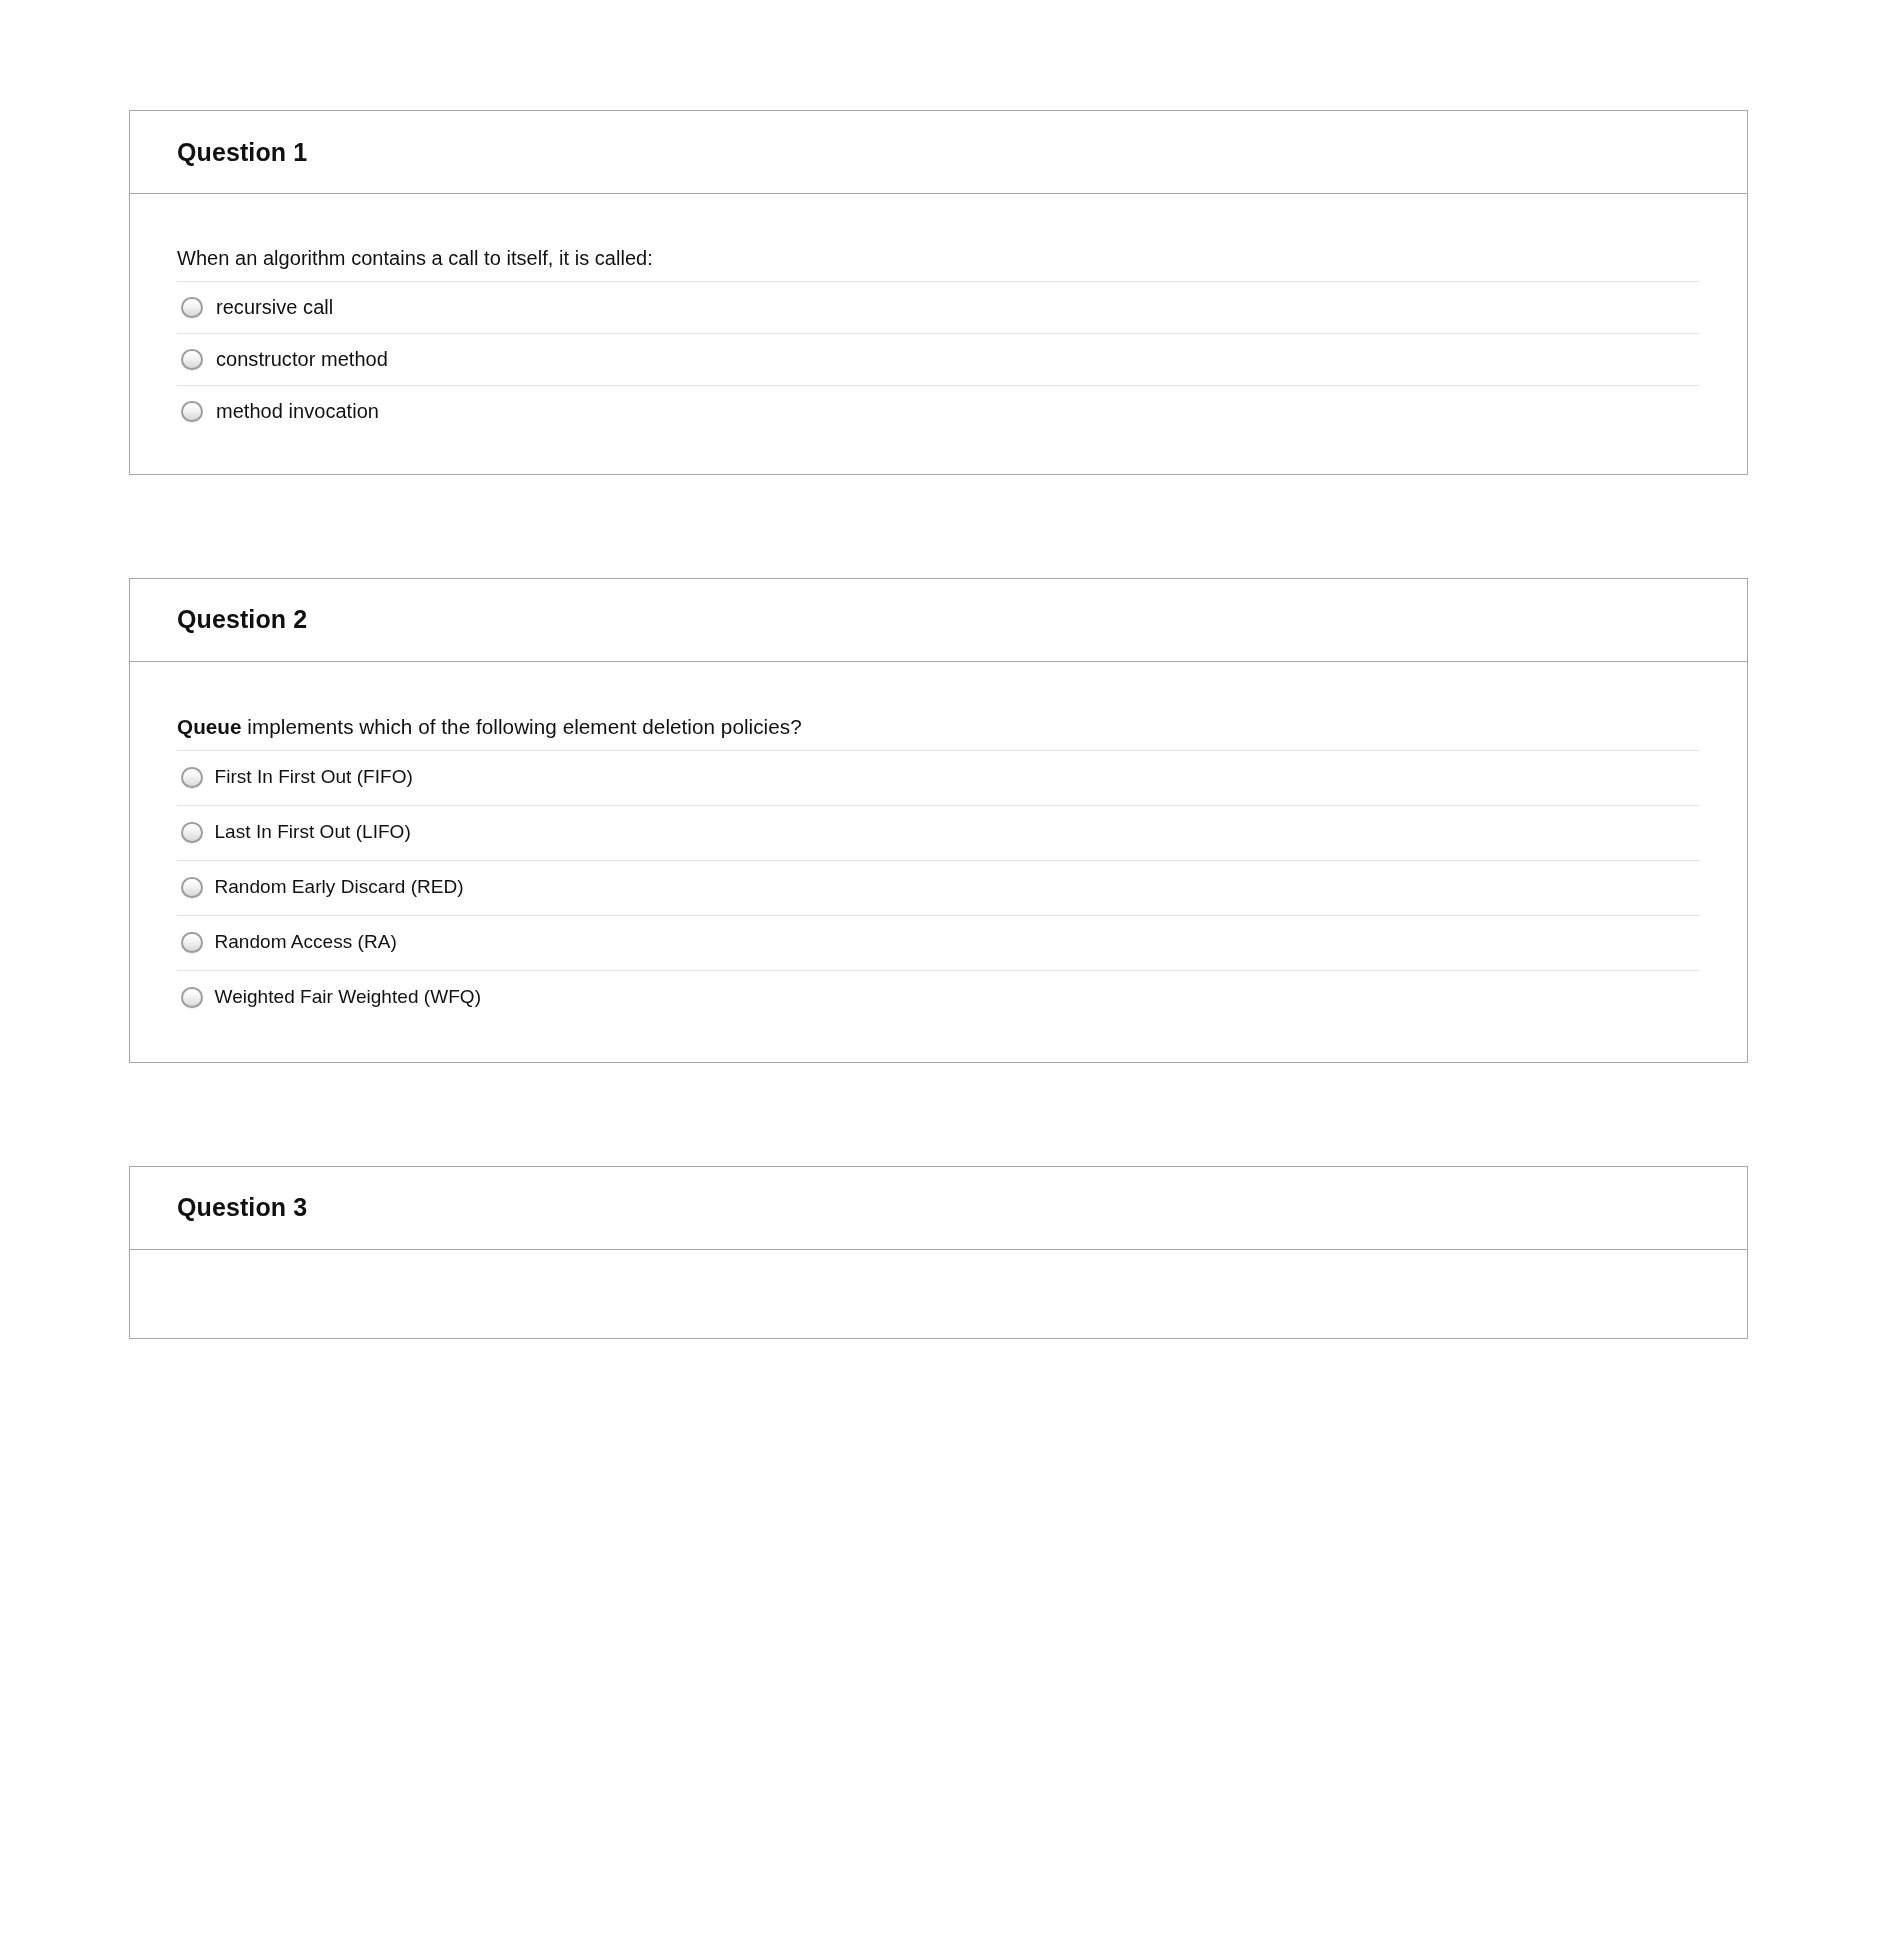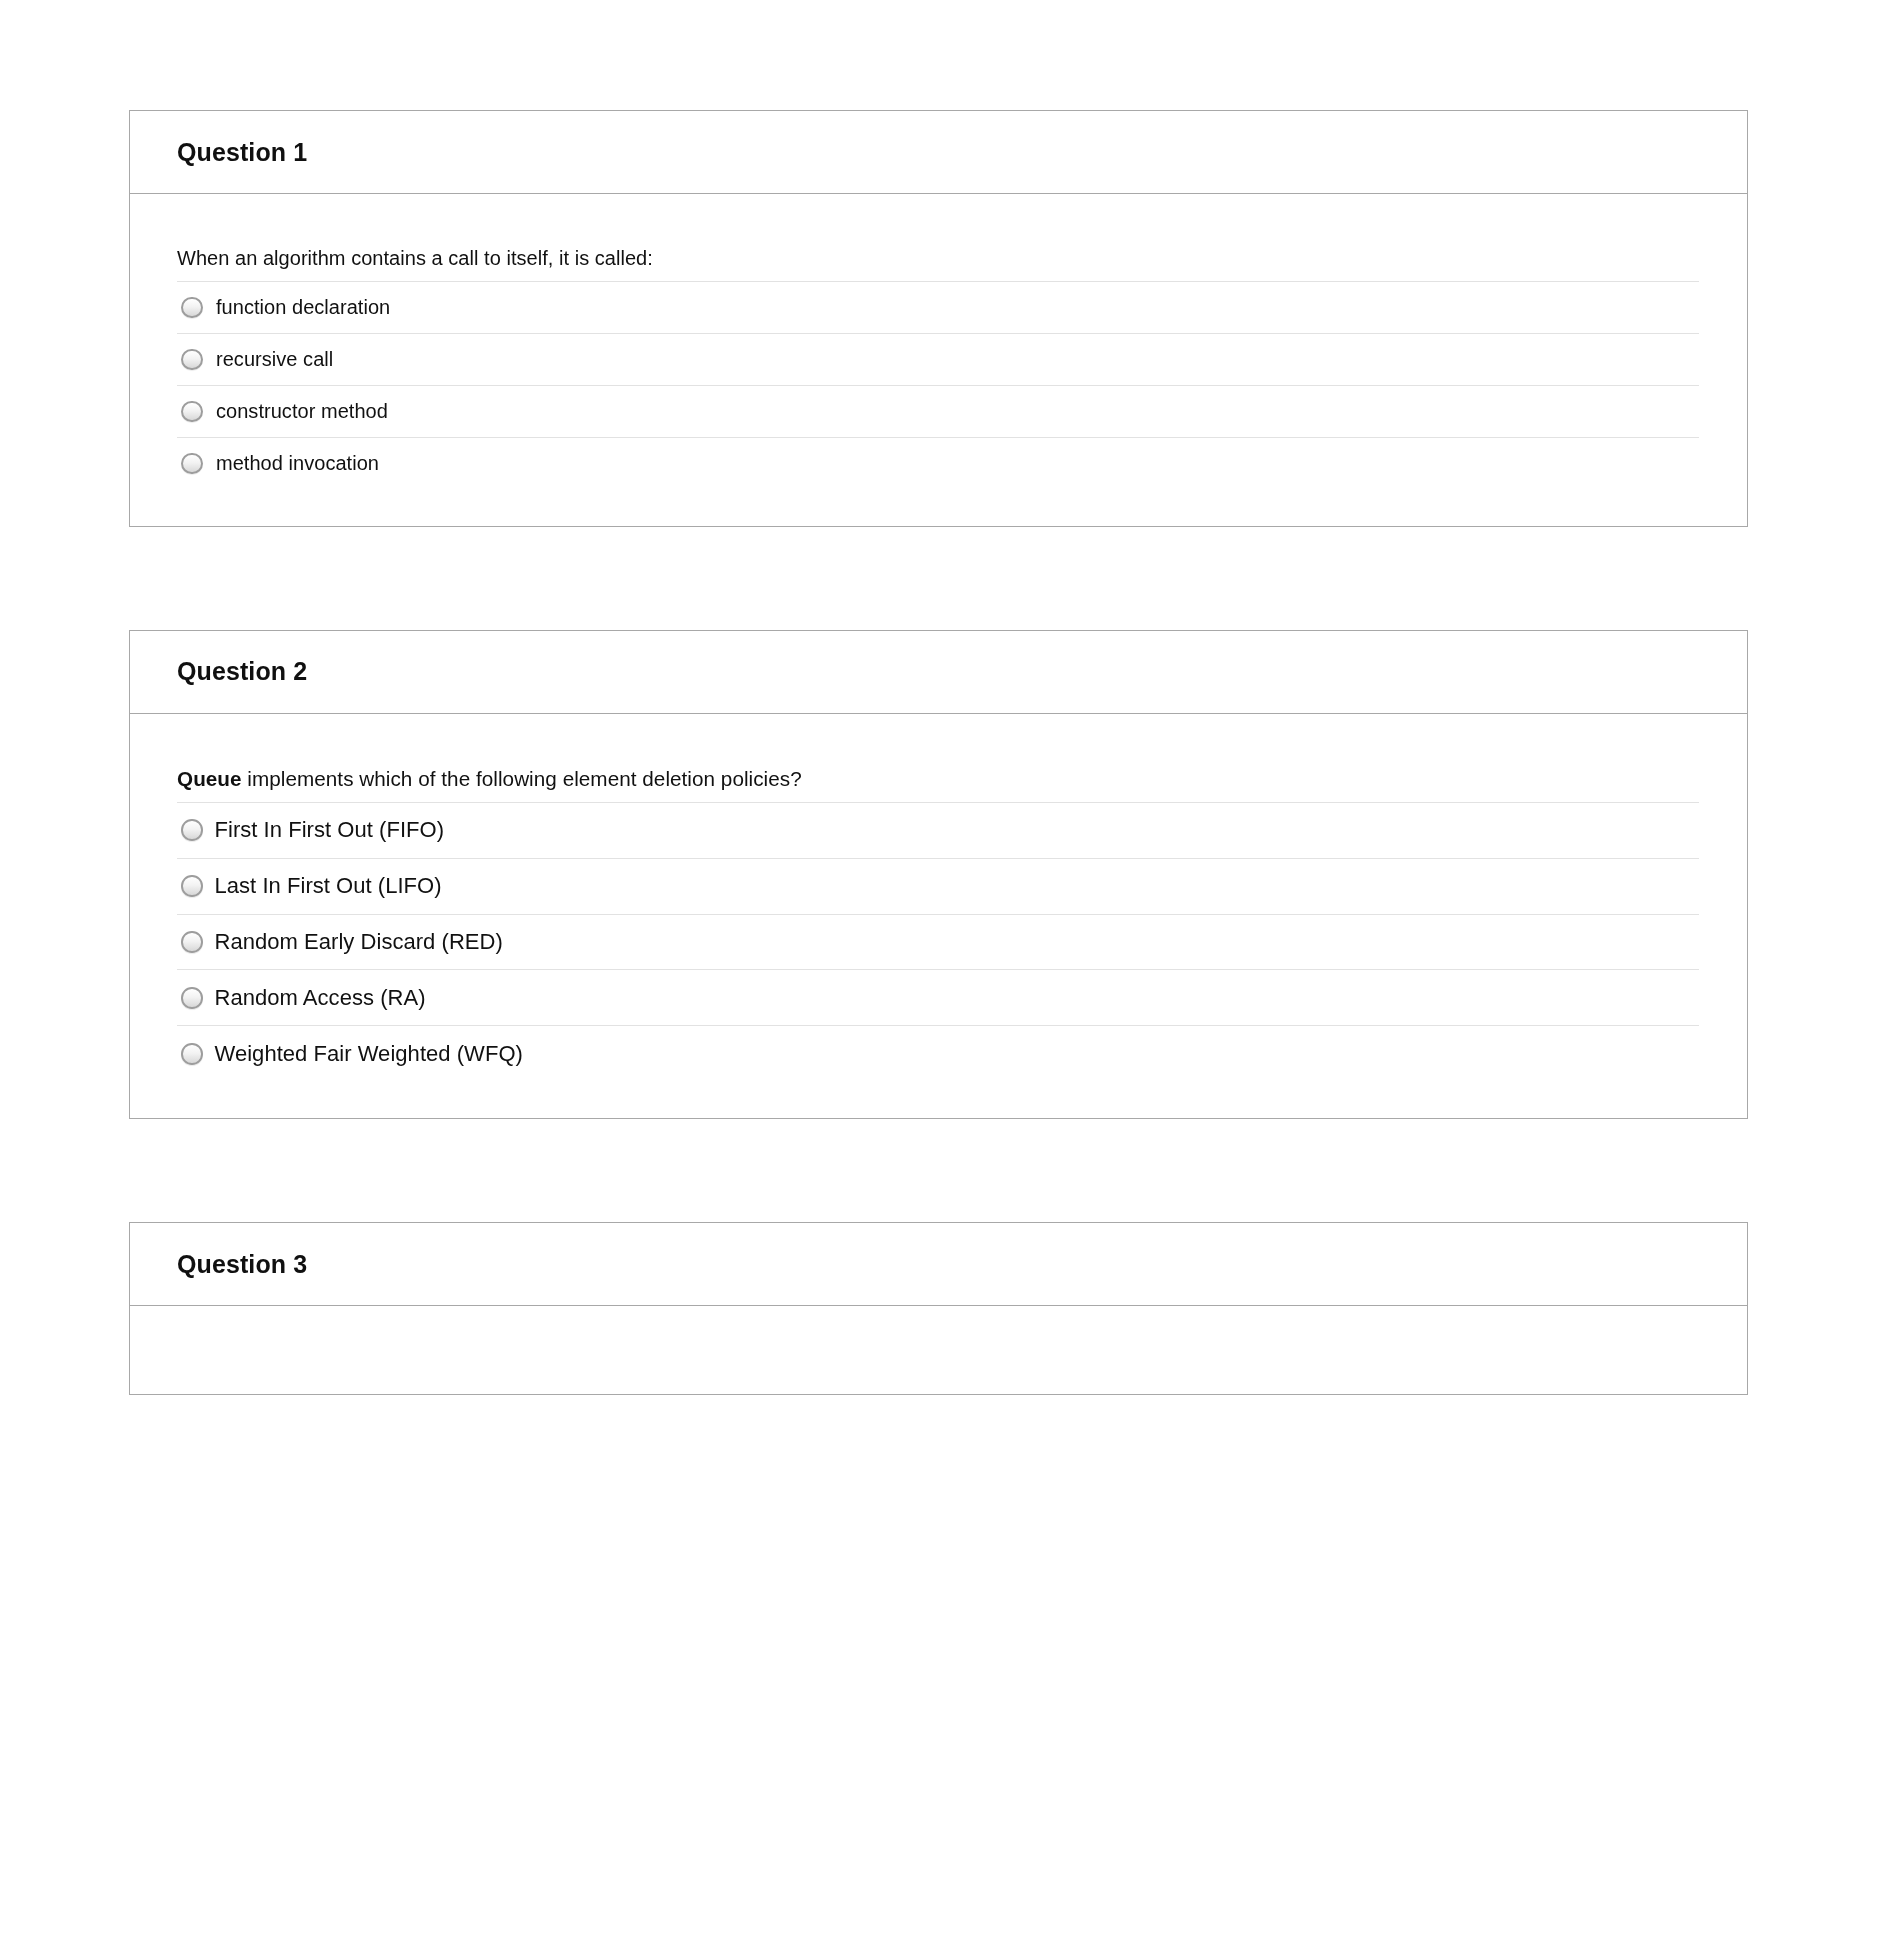--- a/index.html
+++ b/index.html
@@ -95,21 +95,21 @@
     box-sizing: border-box;
   }
 
   .option-label {
     font-size: 20px;
     line-height: 1.2;
     color: #111111;
     letter-spacing: 0.04px;
   }
   .q2 .option-label {
-    font-size: 22px;
+    font-size: 19px;
   }
   .q2 .radio {
     margin-right: 12px;
   }
   .q2 .option-row {
     min-height: 55px;
     padding-top: 14.3px;
     padding-bottom: 14.3px;
   }
   .q2 .q-prompt {
@@ -124,24 +124,20 @@
   <div class="q-card">
     <div class="q-header">
       <div class="q-header-title">Question 1</div>
     </div>
     <div class="q-body">
       <div class="q-prompt">
         <span>When an algorithm contains a call to itself, it is called:</span>
       </div>
       <div class="options">
 
-        <div class="option-row">
-          <span class="radio"></span>
-          <span class="option-label">function declaration</span>
-        </div>
 
 
         <div class="option-row">
           <span class="radio"></span>
           <span class="option-label">recursive call</span>
         </div>
 
         <div class="option-row">
           <span class="radio"></span>
           <span class="option-label">constructor method</span>

